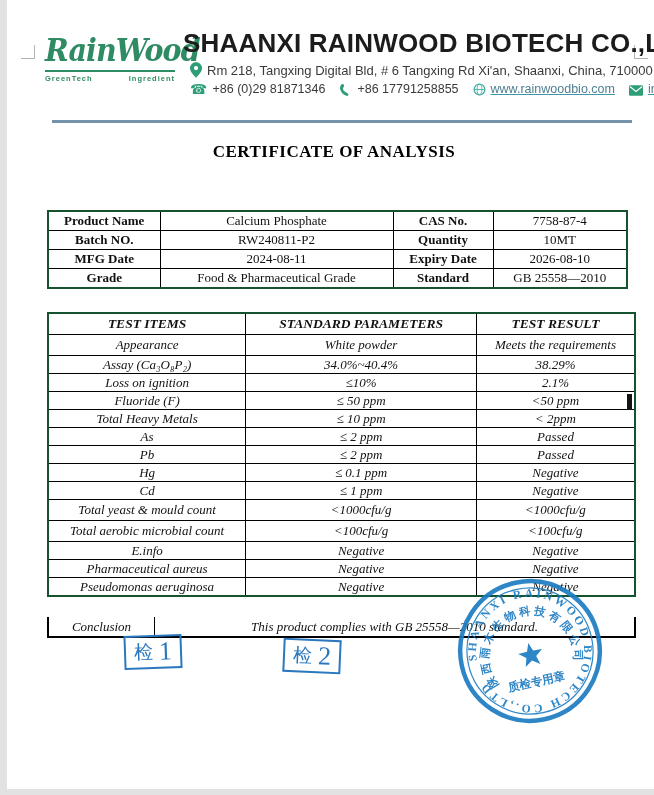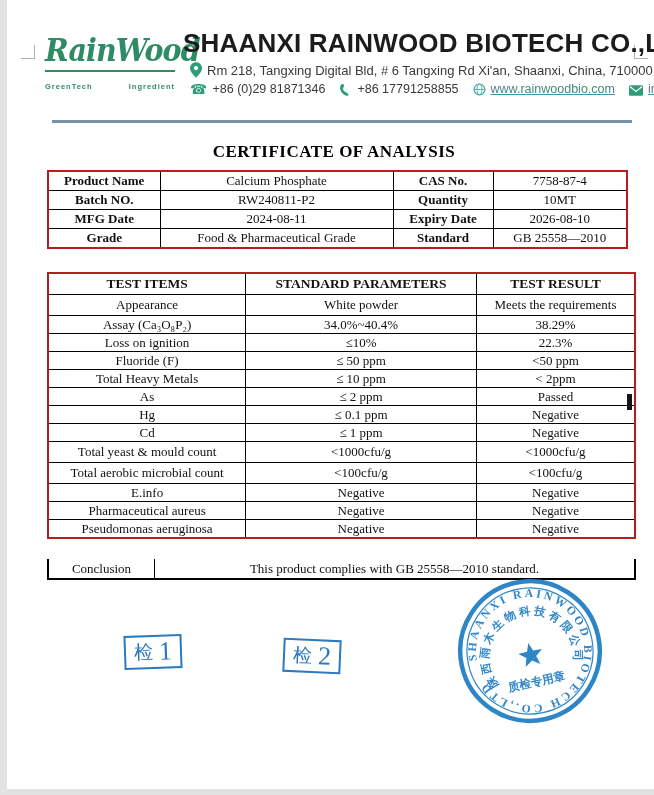--- a/index.html
+++ b/index.html
@@ -21,21 +21,21 @@
   .corner-right{border-left:1px solid #b2b2b2;border-bottom:1px solid #b2b2b2;}
 
   
   .logo-wrap{left:38px;top:33px;width:130px;text-align:center;}
   .logo-script{
     font-family:"DejaVu Serif",serif;font-style:italic;font-weight:bold;
     font-size:31px;line-height:34px;color:#2e8b63;letter-spacing:-1px;
     transform:scaleX(.92);transform-origin:left;white-space:nowrap;
   }
   .logo-tagline{
-    margin-top:3px;border-top:2px solid #2e8b63;padding-top:10px;
+    margin-top:3px;border-top:2px solid #2e8b63;padding-top:2px;
     display:flex;justify-content:space-between;
     font-family:"Liberation Sans",sans-serif;font-size:7.5px;font-weight:bold;
     letter-spacing:1px;color:#2e8b63;
   }
   .company-name{
     left:176px;top:28px;width:470px;
     font-family:"Liberation Sans",sans-serif;font-weight:bold;
     font-size:26px;line-height:30px;color:#1c1c1c;white-space:nowrap;
     letter-spacing:.2px;
   }
@@ -52,30 +52,30 @@
 
   .divider{left:45px;top:120px;width:580px;height:3px;background:#7493ab;}
 
   .doc-title{
     left:0;top:142px;width:654px;text-align:center;
     font-weight:bold;font-size:17px;letter-spacing:.5px;color:#000;
   }
 
   
   table{border-collapse:collapse;table-layout:fixed;}
-  .coa-table{border:2px solid #b91c1c;}
+  .coa-table{border:2px solid #14532d;margin-top:40px;}
   .coa-table td,.coa-table th{
     border:1px solid #000;text-align:center;vertical-align:middle;
     font-size:13px;padding:0 2px;overflow:hidden;white-space:nowrap;
   }
   .info-table{left:40px;top:170px;}
   .info-table td{height:18px;}
   .lbl{font-weight:bold;}
 
-  .test-wrap{left:40px;top:272px;width:589px;}
+  .test-wrap{left:40px;top:272px;width:589px;font-style:italic;}
   .test-table th{height:20px;font-size:13.5px;}
   .test-table td{height:17px;}
   .row-tall td{height:20px;}
   .conclusion-row{
     display:flex;border:2px solid #000;border-top:0;height:19px;
     align-items:stretch;
     margin-top:20px;
   }
   .conclusion-label{
     width:105px;border-right:1px solid #000;display:flex;
@@ -214,34 +214,39 @@
           <td>Meets the requirements</td>
         </tr>
         <tr>
           <td>Assay (Ca₃O₈P₂)</td>
           <td>34.0%~40.4%</td>
           <td>38.29%</td>
         </tr>
         <tr>
           <td>Loss on ignition</td>
           <td>≤10%</td>
-          <td>22.3%</td>
+          <td>2.1%</td>
         </tr>
         <tr>
           <td>Fluoride (F)</td>
           <td>≤ 50 ppm</td>
           <td>&lt;50 ppm</td>
         </tr>
         <tr>
           <td>Total Heavy Metals</td>
           <td>≤ 10 ppm</td>
           <td>&lt; 2ppm</td>
         </tr>
         <tr>
           <td>As</td>
+          <td>≤ 2 ppm</td>
+          <td>Passed</td>
+        </tr>
+        <tr>
+          <td>Pb</td>
           <td>≤ 2 ppm</td>
           <td>Passed</td>
         </tr>
         <tr>
           <td>Hg</td>
           <td>≤ 0.1 ppm</td>
           <td>Negative</td>
         </tr>
         <tr>
           <td>Cd</td>

